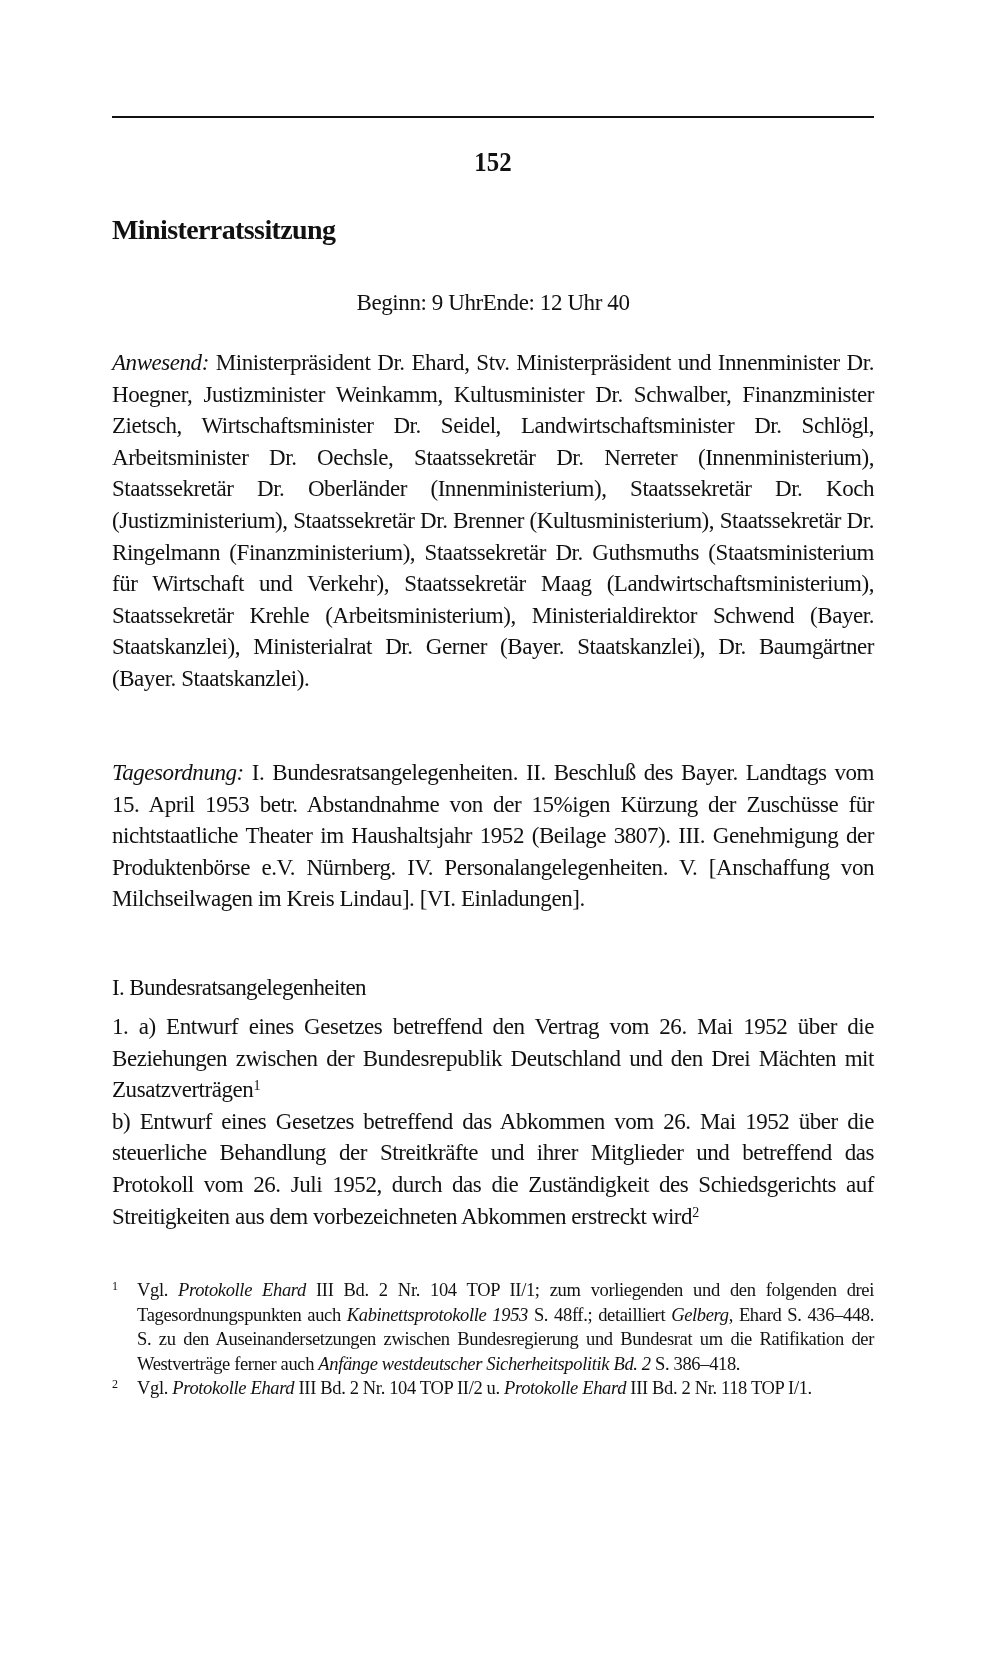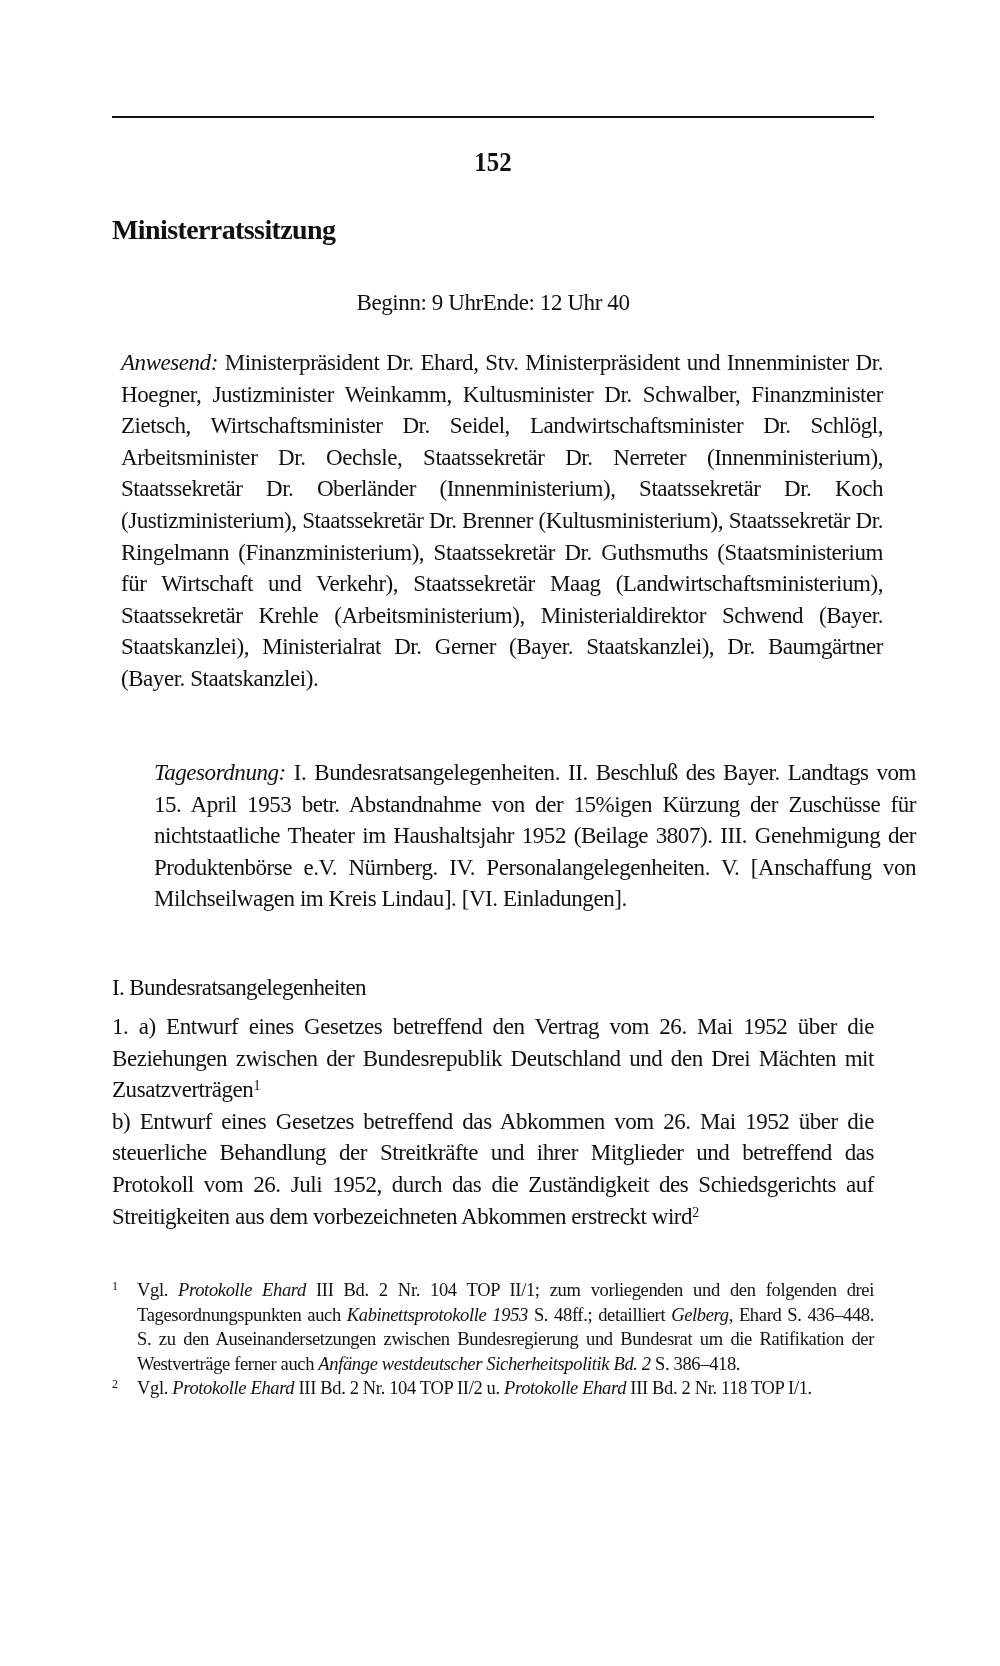--- a/index.html
+++ b/index.html
@@ -27,22 +27,22 @@
     display: flex; justify-content: center;
     font-size: 23px; line-height: 32px; letter-spacing: -0.4px;
   }
   .body-text {
     position: absolute; left: 112px; width: 762px;
     font-size: 23px; line-height: 31.6px; text-align: justify;
     hyphens: manual; letter-spacing: -0.45px; word-spacing: 0px;
     margin: 0;
   }
   .body-text .last-line { text-align-last: left; }
-  .anwesend { top: 347px; margin-left: 9px; }
-  .tagesordnung { top: 757px; margin-left: 42px; }
+  .anwesend { top: 347px; }
+  .tagesordnung { top: 757px; }
   .section-head { position: absolute; left: 112px; width: 762px; top: 972px;
     font-size: 23px; line-height: 31.6px; letter-spacing: -0.6px; }
   .items { top: 1011px; }
   .items p { margin: 0; }
   em, .it { font-style: italic; }
   sup.fnref { font-size: 14px; vertical-align: 7px; line-height: 0; }
   .footnotes {
     position: absolute; left: 112px; width: 762px; top: 1278px;
     font-size: 18.5px; line-height: 24.6px; letter-spacing: -0.35px;
   }

